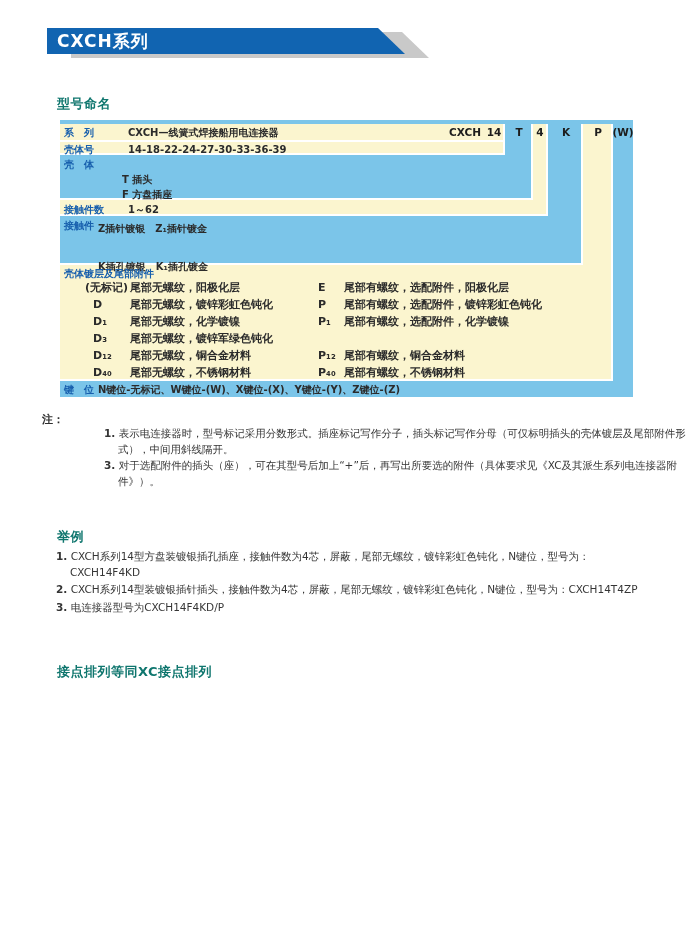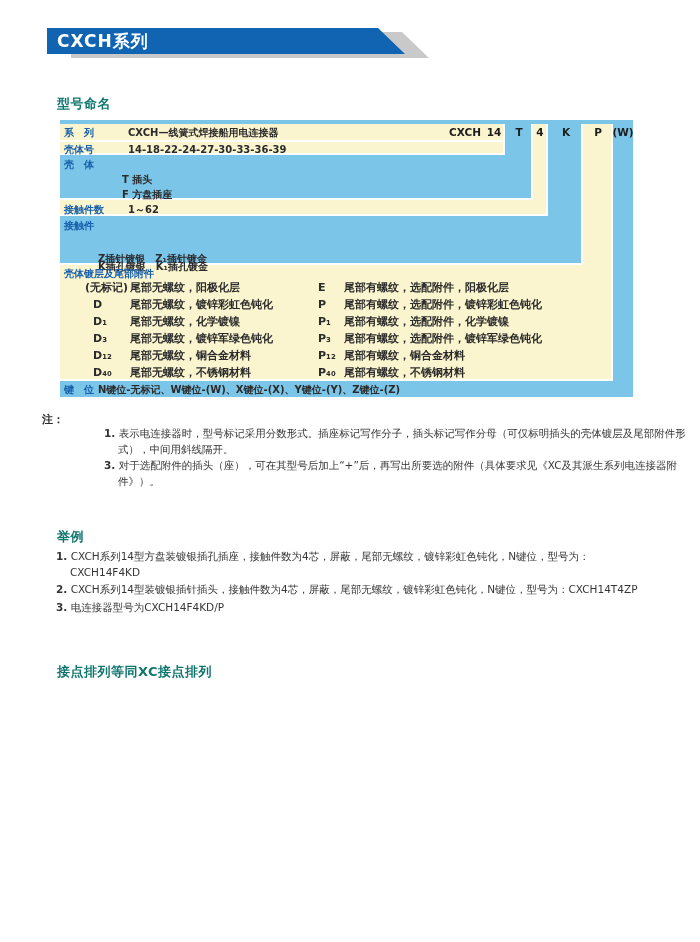--- a/index.html
+++ b/index.html
@@ -57,21 +57,21 @@
   .r1  { top:6px;   left:4px; }
   .r1d { top:6px;   left:68px; }
   .r2  { top:23px;  left:4px; }
   .r2d { top:23px;  left:68px; }
   .r3a { top:38px;  left:4px; }
   .r3b { top:53px;  left:62px; }
   .r3c { top:68px;  left:62px; }
   .r4  { top:83px;  left:4px; }
   .r4d { top:83px;  left:68px; }
   .r5a { top:99px;  left:4px; }
-  .r5b { top:132px; left:38px; }
+  .r5b { top:102px; left:38px; }
   .r5c { top:140px; left:38px;text-align:right; }
   .r6h { top:147px; left:4px; }
   .r7  { top:263px; left:4px; }
   .r7d { top:263px; left:38px; }
 
   .code {
     position:absolute; top:6px; z-index:10; transform:translateX(-50%);
     font-size:10.5px; font-weight:bold; color:#1d1d1d; white-space:nowrap;
   }
   .c0 { left:405px; } .c1 { left:434px; } .c2 { left:459px; }
@@ -181,24 +181,20 @@
       <span class="adesc">尾部有螺纹，选配附件，阳极化层</span>
     </div>
     <div class="att att-r ay1">
       <span class="acode letter">P</span>
       <span class="adesc">尾部有螺纹，选配附件，镀锌彩虹色钝化</span>
     </div>
     <div class="att att-r ay2">
       <span class="acode letter">P₁</span>
       <span class="adesc">尾部有螺纹，选配附件，化学镀镍</span>
     </div>
-    <div class="att att-r ay3">
-      <span class="acode letter">P₃</span>
-      <span class="adesc">尾部有螺纹，选配附件，镀锌军绿色钝化</span>
-    </div>
     <div class="att att-r ay4">
       <span class="acode letter">P₁₂</span>
       <span class="adesc">尾部有螺纹，铜合金材料</span>
     </div>
     <div class="att att-r ay5">
       <span class="acode letter">P₄₀</span>
       <span class="adesc">尾部有螺纹，不锈钢材料</span>
     </div>
 
     <div class="drow r7 dlabel">键　位</div>

